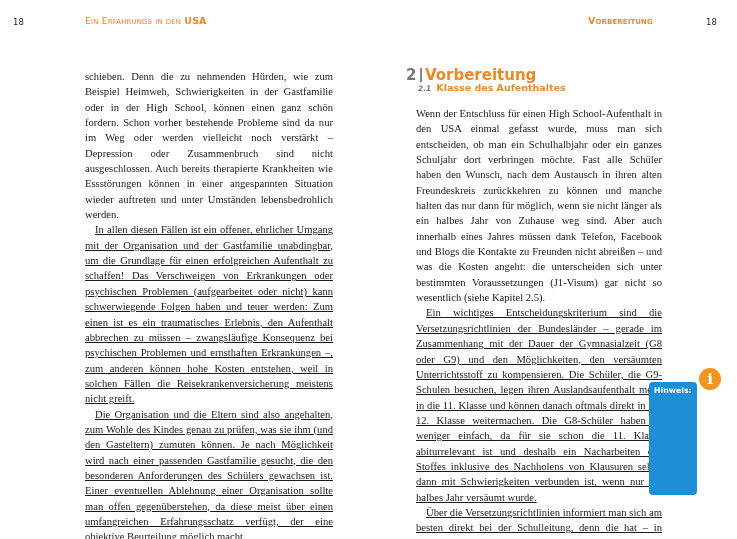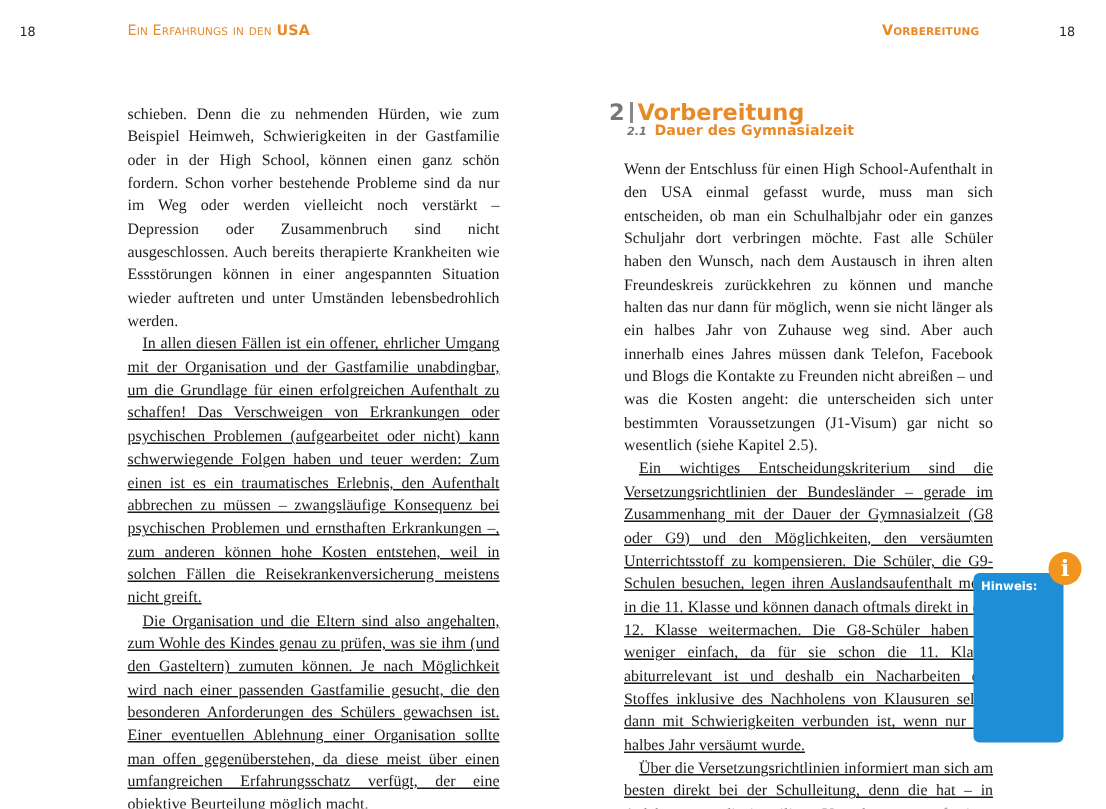--- a/index.html
+++ b/index.html
@@ -94,21 +94,21 @@
     .section-title .num {
       color: #777;
       font-size: 7.5px;
       margin-right: 5px;
       font-style: italic;
     }
     .hint-box {
       position: absolute;
       left: 649px;
       top: 382px;
-      width: 60px;
+      width: 48px;
       height: 113px;
       background: #1e8fd6;
       border-radius: 4px;
       color: #ffffff;
       font-family: "DejaVu Sans", sans-serif;
       font-size: 7.3px;
       line-height: 10.2px;
       padding: 4px 3px 16px 5px;
       box-sizing: border-box;
     }
@@ -147,21 +147,21 @@
 </div>
 
 <div class="running-head" style="left:588px; font-weight:bold;">Vorbereitung</div>
 <div class="page-num" style="left:706px;">18</div>
 
 <div class="chapter-title">
   <span class="num">2</span><span class="bar"></span><span>Vorbereitung</span>
 </div>
 
 <div class="section-title">
-  <span class="num">2.1</span><span>Dauer des Gymnasialzeit</span>
+  <span class="num">2.1</span><span>Klasse des Aufenthaltes</span>
 </div>
 
 <div id="right-col" class="col">
   <p>Wenn der Entschluss für einen High School-Aufenthalt in den USA einmal gefasst wurde, muss man sich entscheiden, ob man ein Schulhalbjahr oder ein ganzes Schuljahr dort verbrin­gen möchte. Fast alle Schüler haben den Wunsch, nach dem Austausch in ihren alten Freundeskreis zurückkehren zu kön­nen und manche halten das nur dann für möglich, wenn sie nicht länger als ein halbes Jahr von Zuhause weg sind. Aber auch innerhalb eines Jahres müssen dank Telefon, Facebook und Blogs die Kontakte zu Freunden nicht abreißen – und was die Kosten angeht: die unterscheiden sich unter bestimmten Voraussetzungen (J1-Visum) gar nicht so wesentlich (siehe Kapitel 2.5).</p>
   <p class="indent">Ein wichtiges Entscheidungskriterium sind die Versetzungs­richtlinien der Bundesländer – gerade im Zusammenhang mit der Dauer der Gymnasialzeit (G8 oder G9) und den Möglich­keiten, den versäumten Unterrichtsstoff zu kompensieren. Die Schüler, die G9-Schulen besuchen, legen ihren Auslandsauf­enthalt meist in die 11. Klasse und können danach oftmals di­rekt in der 12. Klasse weitermachen. Die G8-Schüler haben es weniger einfach, da für sie schon die 11. Klasse abiturrelevant ist und deshalb ein Nacharbeiten des Stoffes inklusive des Nachholens von Klausuren selbst dann mit Schwierigkeiten verbunden ist, wenn nur ein halbes Jahr versäumt wurde.</p>
   <p class="indent">Über die Versetzungsrichtlinien informiert man sich am besten direkt bei der Schulleitung, denn die hat – in Anleh­nung an die jeweiligen Verordnungen – oft einen erheb­lichen Ermessensspielraum. Wenn hier aber Unsicherheit herrscht, wendet man sich an die für das eigene Bundes­land zuständige Behörde, um eine verbindliche Aussage zu bekommen.</p>
 </div>
 
 <div class="hint-box">
   <div class="hint-title">Hinweis:</div>

